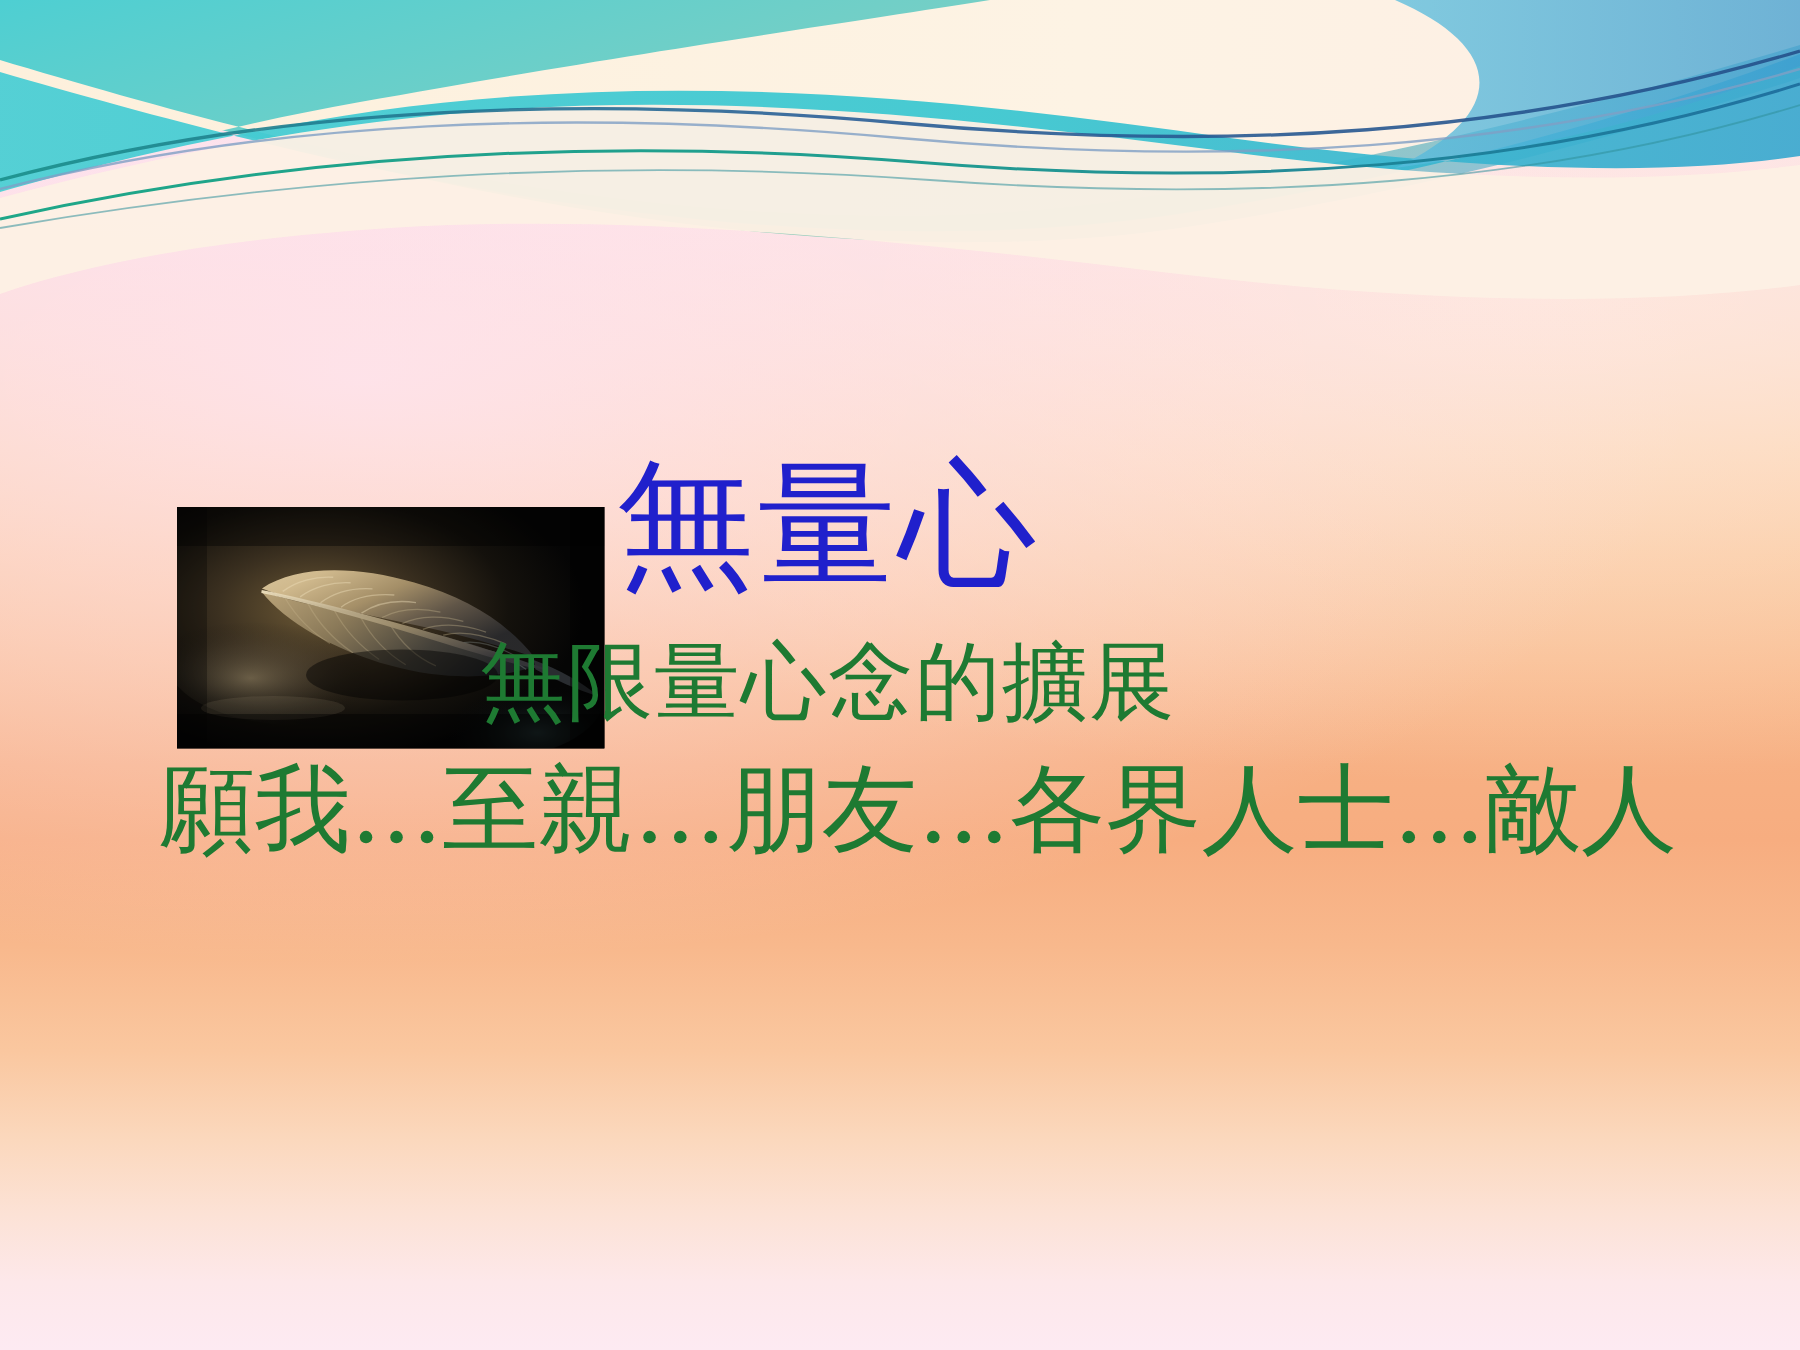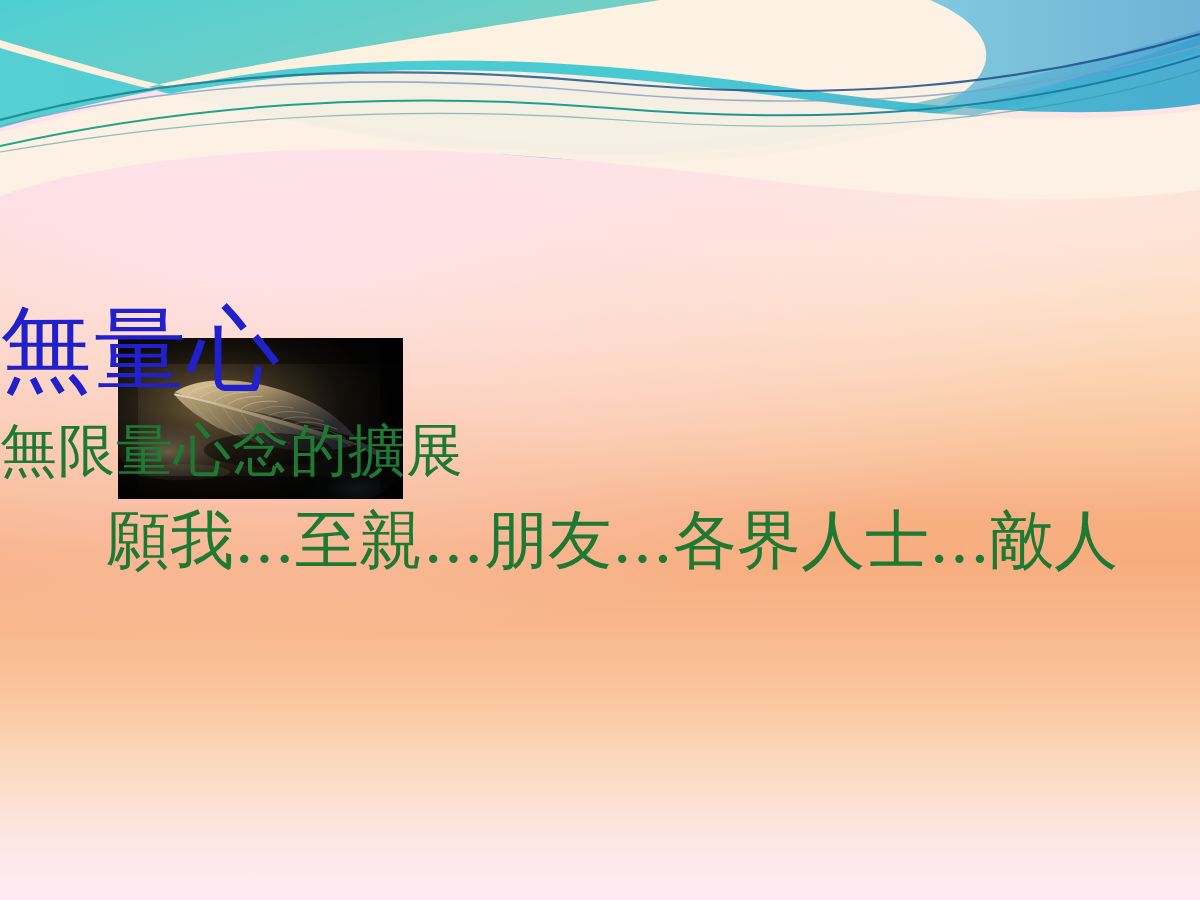--- a/index.html
+++ b/index.html
@@ -72,40 +72,40 @@
     background: #000000;
   }
   .picture svg { display: block; }
 
   
   .title {
     position: absolute;
     left: 0;
     top: 300px;
     width: 1104px;
-    text-align: left;
+    text-align: center;
     color: #2020cc;
     font-size: 92px;
     line-height: 1.08;
     letter-spacing: 2px;
     white-space: nowrap;
     font-family: "DejaVu Serif", "Liberation Serif", serif;
   }
   .subtitle {
     position: absolute;
     left: 0;
     top: 424px;
     width: 1104px;
-    text-align: left;
+    text-align: center;
     color: #1e7a32;
     font-size: 57px;
     line-height: 1.12;
     letter-spacing: 1px;
     white-space: nowrap;
-    font-family: Liberation Mono, monospace;
+    font-family: Liberation Serif, serif;
   }
   .wish-line {
     position: absolute;
     left: 14px;
     top: 505px;
     width: 1104px;
     text-align: right;
     color: #1e7a32;
     font-size: 64px;
     line-height: 1.12;

